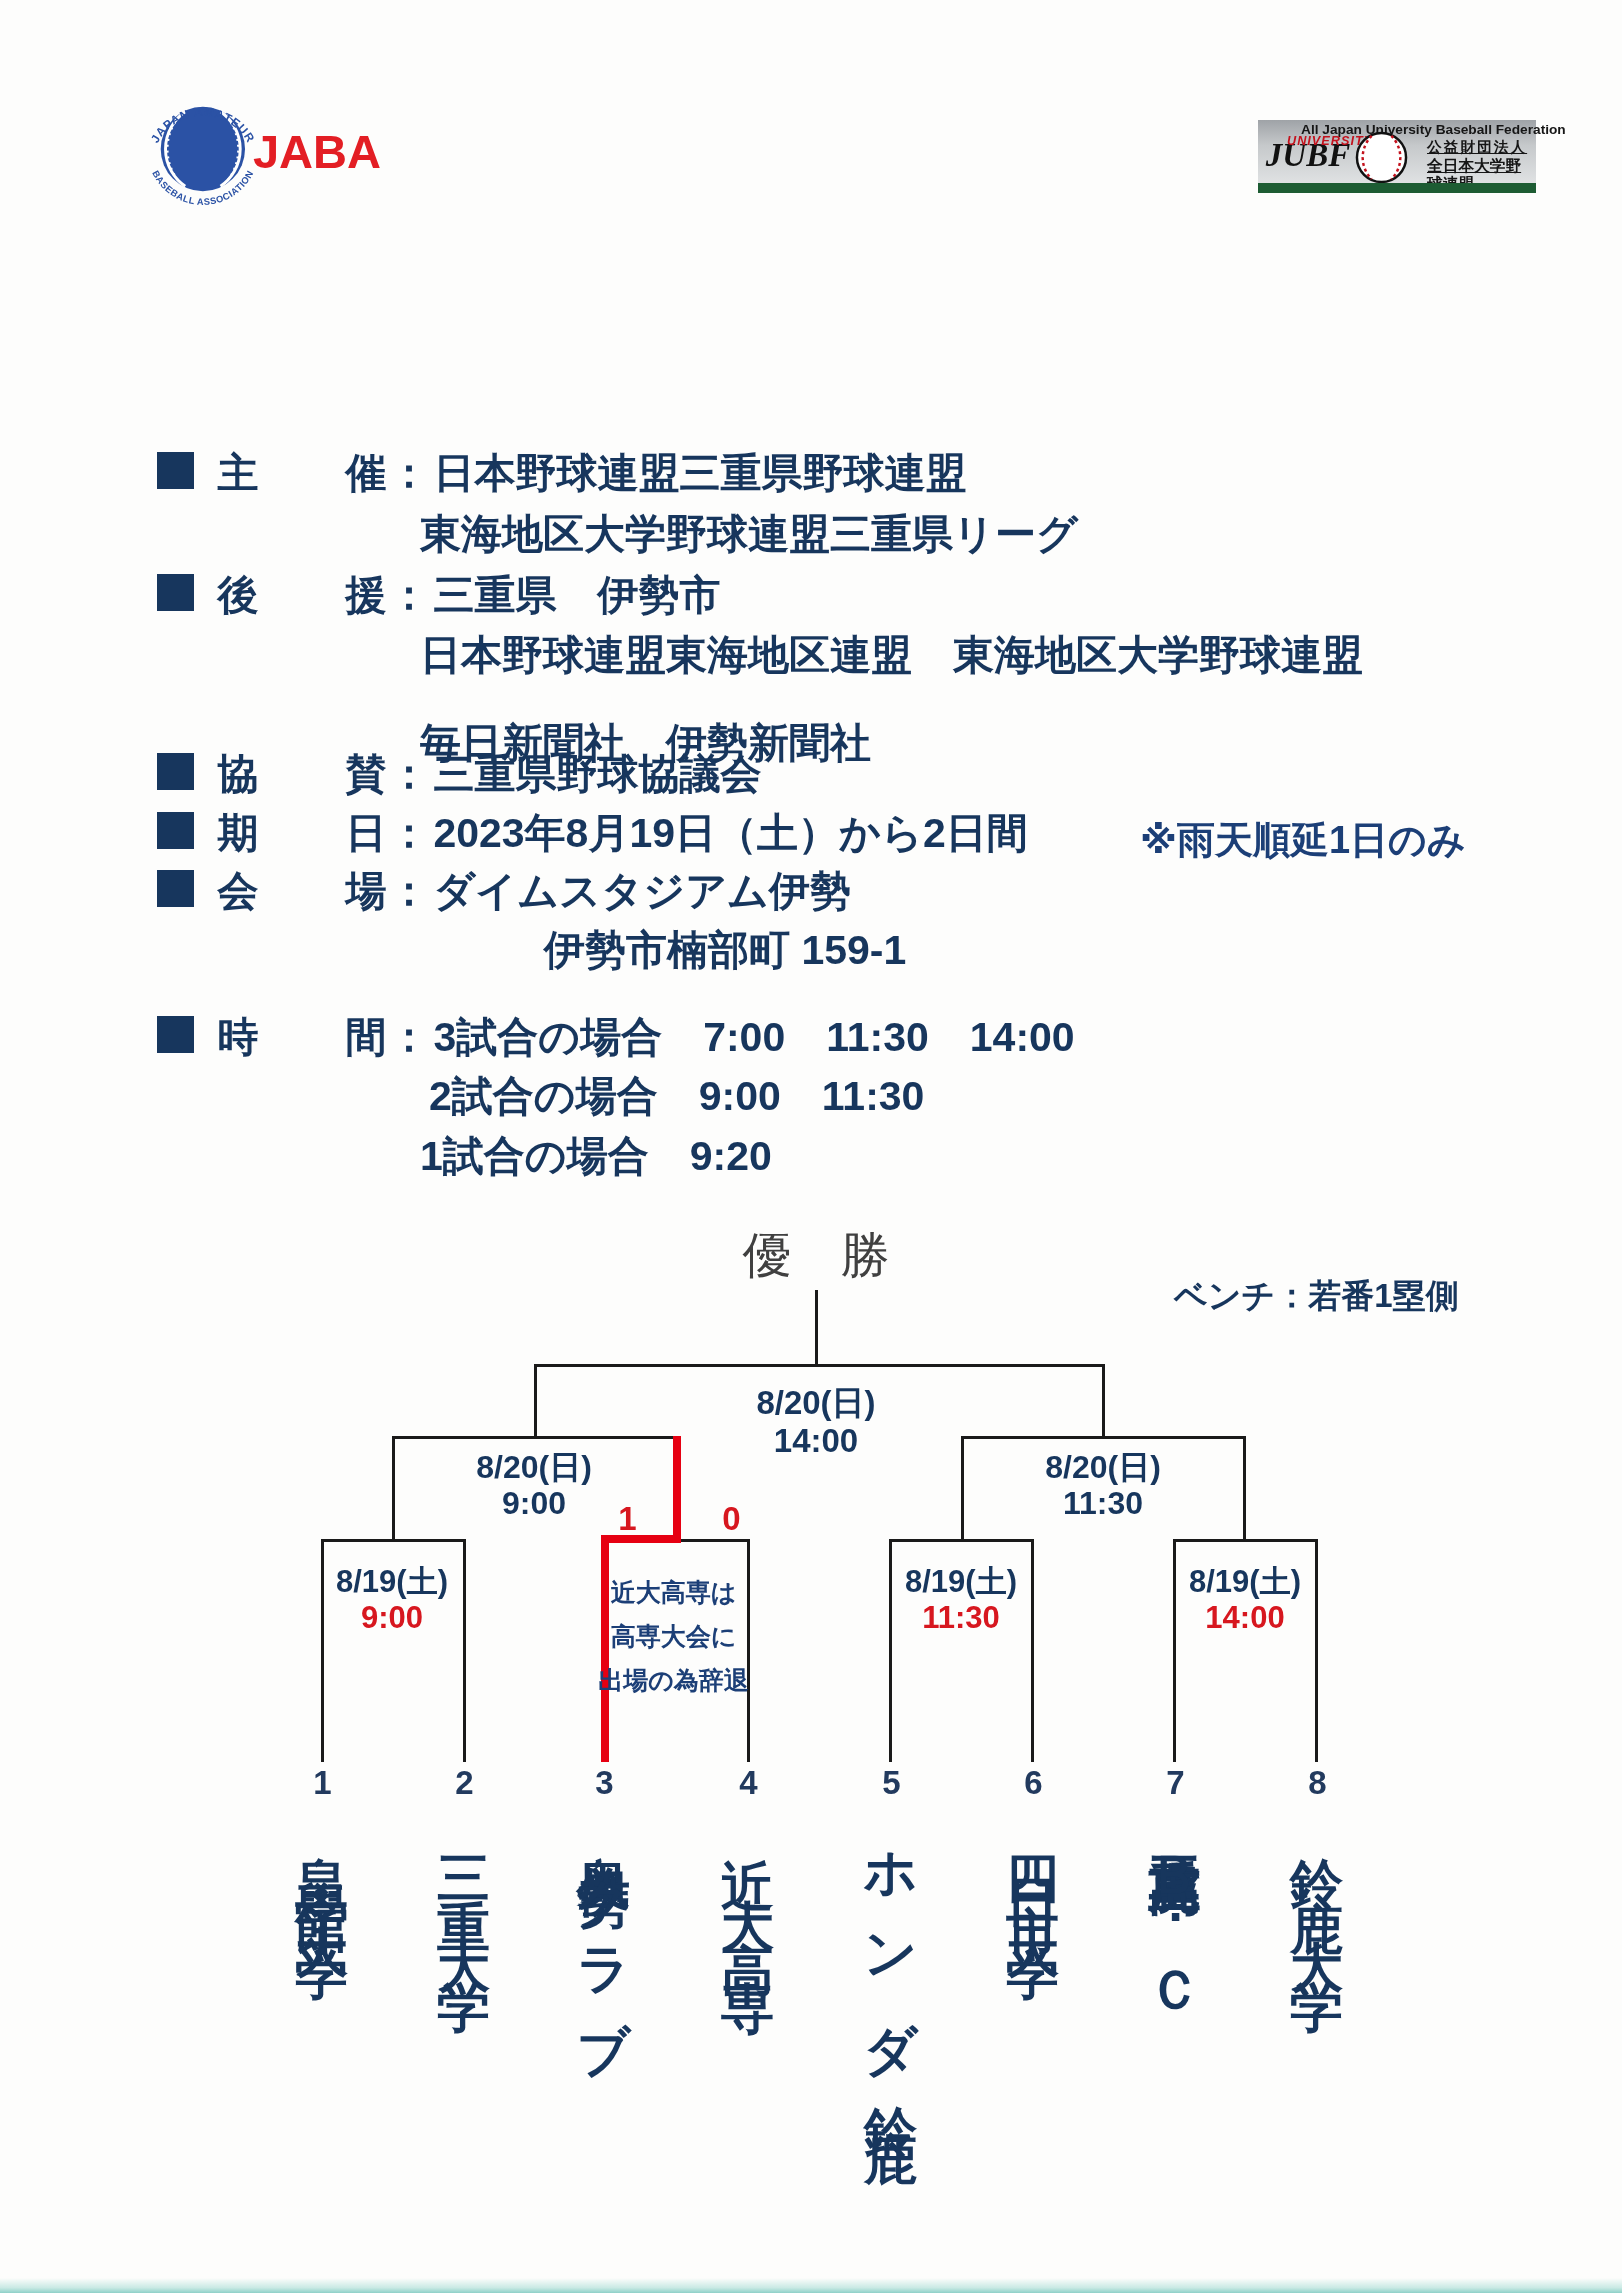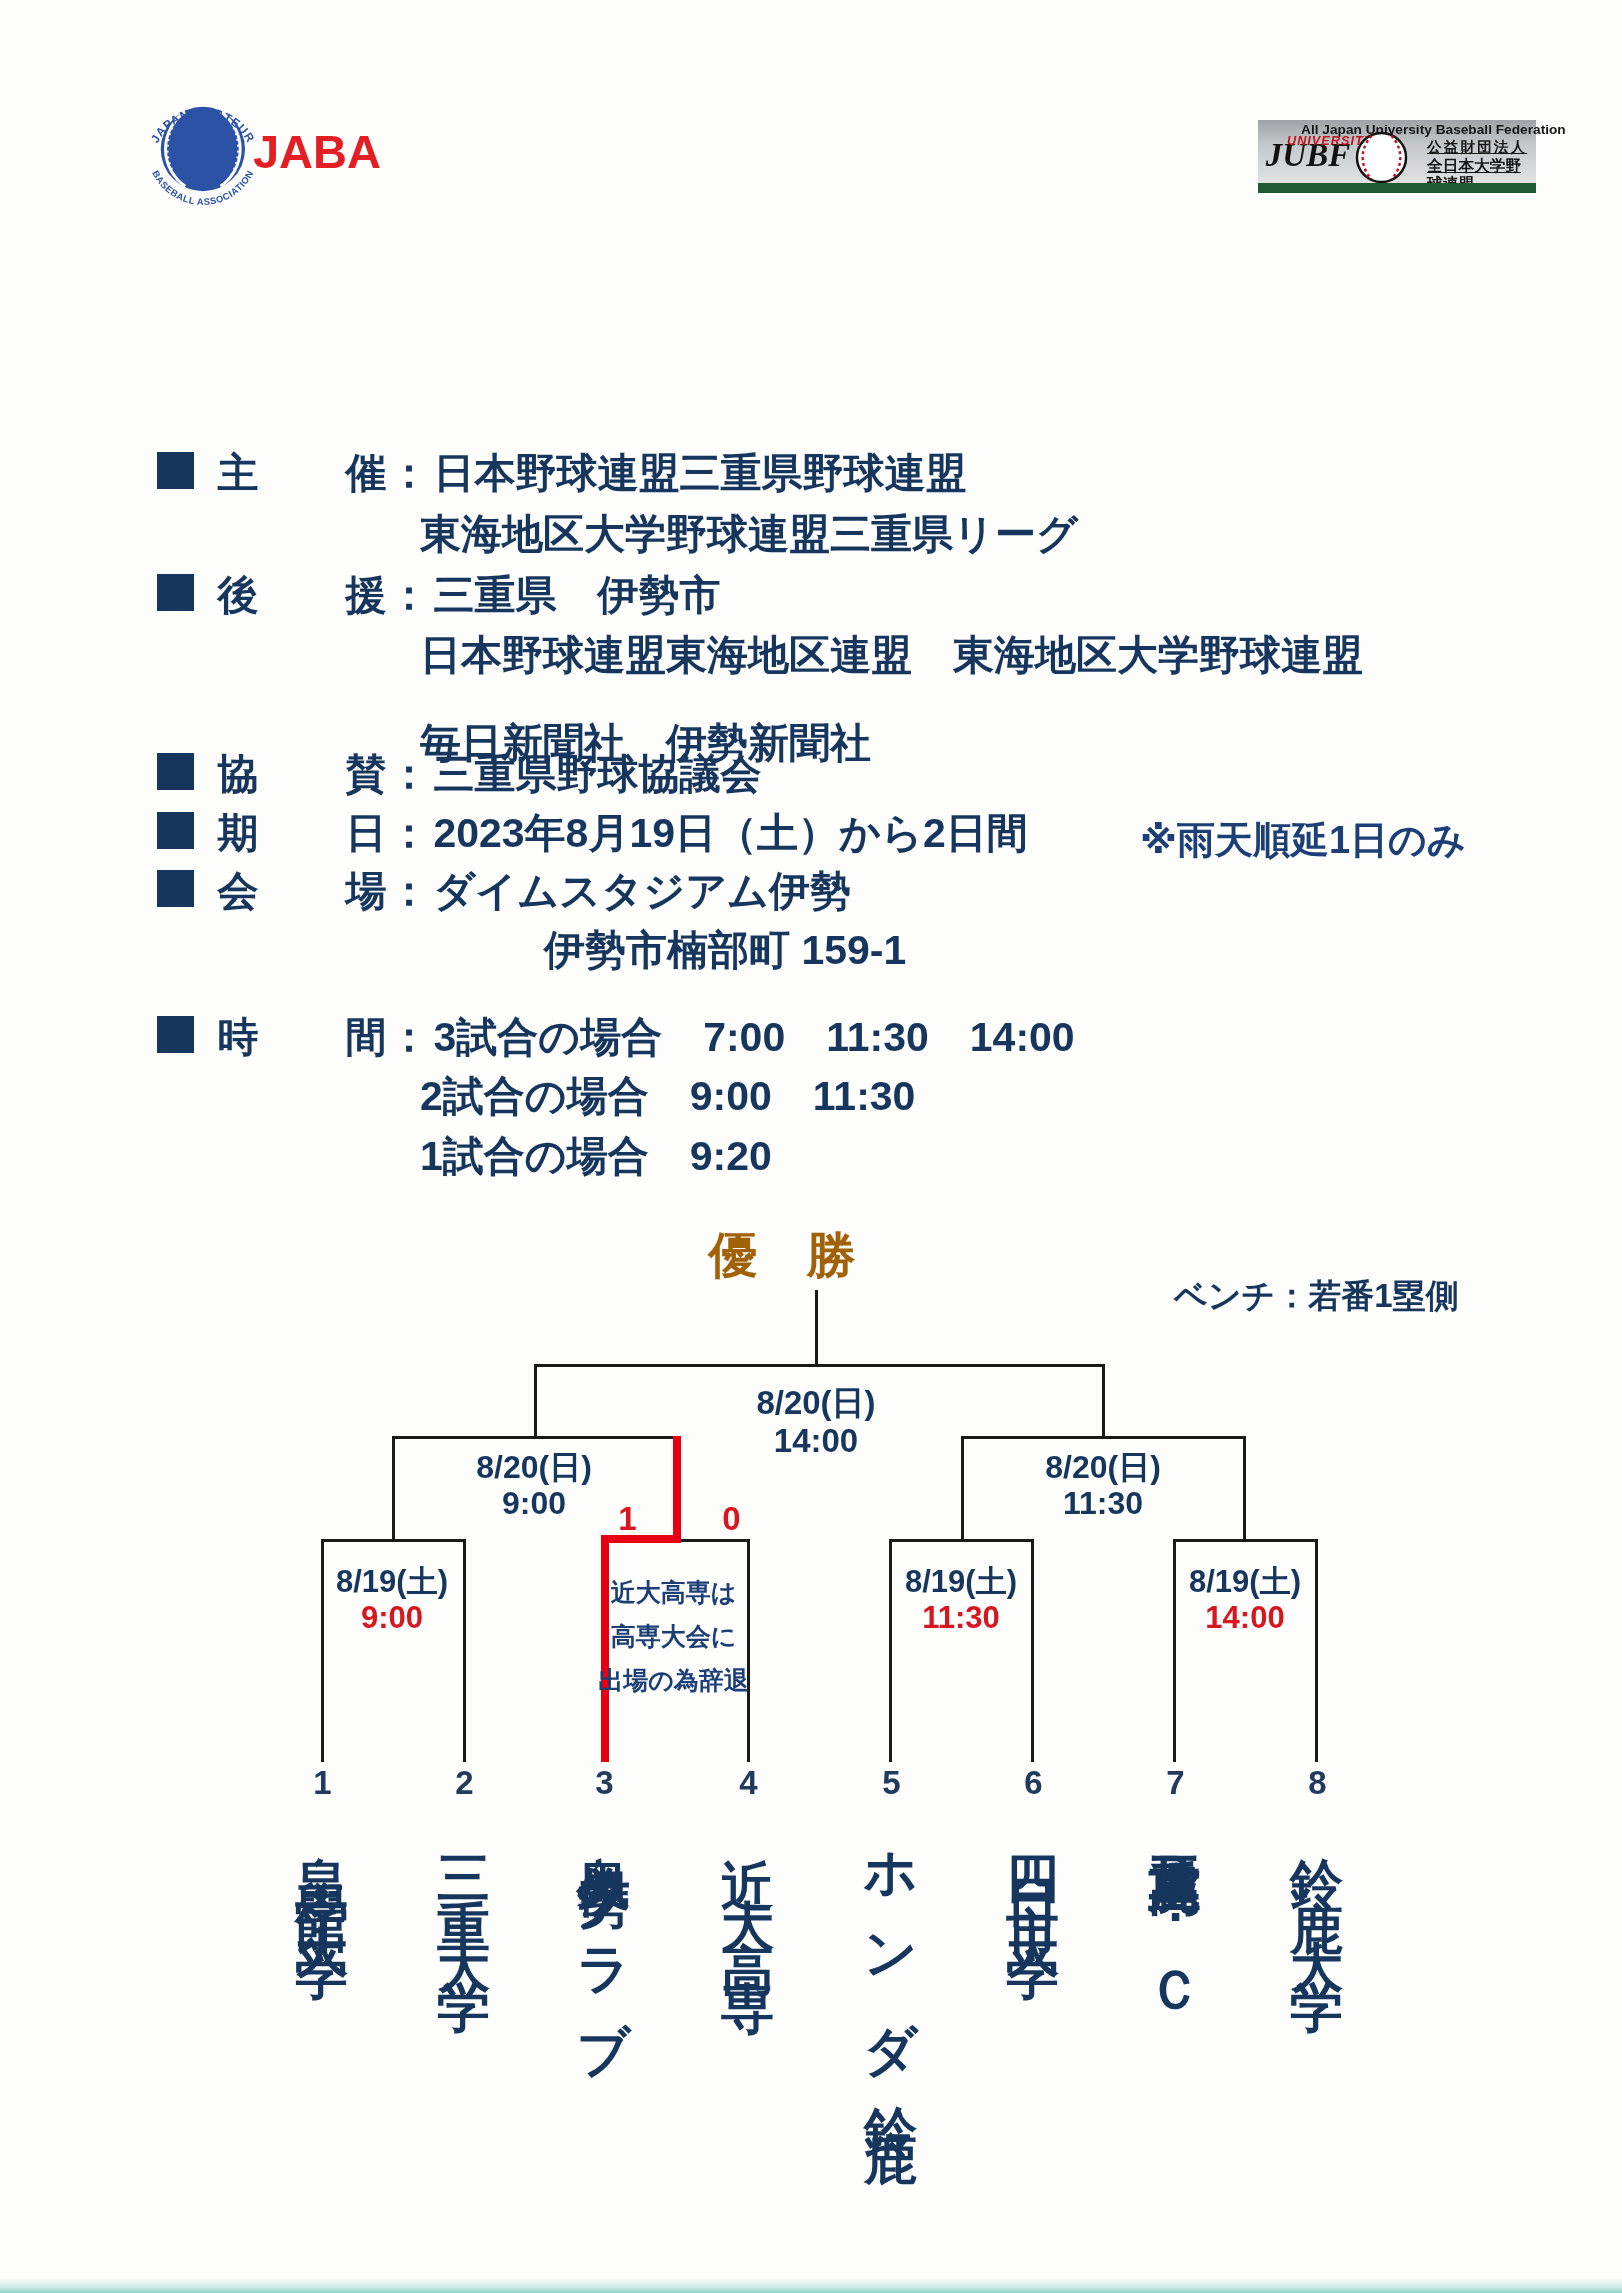--- a/index.html
+++ b/index.html
@@ -37,22 +37,22 @@
   .irow .lbl{display:inline-flex;width:169px;justify-content:space-between;vertical-align:baseline;}
   .irow .sep{margin:0 3.9px 0 2px;}
   .cont{position:absolute;font-size:41px;font-weight:bold;white-space:nowrap;color:#17365d;}
   #rain-note{position:absolute;left:1140px;top:815px;font-size:38px;font-weight:bold;color:#1c3f77;}
   
   .bl{position:absolute;background:#1a1a1a;}
   .rl{position:absolute;background:#e60012;}
   
   .match-label{position:absolute;text-align:center;font-weight:bold;font-size:32px;line-height:36px;color:#17365d;white-space:nowrap;}
   .match-label .red{color:#d7171f;}
-  #champion{position:absolute;left:684px;top:1223px;width:196px;text-align:center;
-    font-size:49px;font-weight:bold;color:#a16207;white-space:nowrap;}
+  #champion{position:absolute;left:718px;top:1223px;width:196px;text-align:center;
+    font-size:49px;font-weight:normal;color:#404040;white-space:nowrap;}
   #bench-note{position:absolute;left:1174px;top:1274px;font-size:33px;font-weight:bold;color:#17365d;white-space:nowrap;}
   .score{position:absolute;width:59px;text-align:center;font-size:33px;font-weight:bold;color:#d7171f;}
   #withdraw-note{position:absolute;left:595px;top:1570px;width:157px;text-align:center;
     font-size:25px;font-weight:bold;color:#1c3f77;line-height:44px;}
   .team-number{position:absolute;width:59px;top:1764px;text-align:center;font-size:33px;font-weight:bold;color:#223a5e;}
   .team-name{
     position:absolute;top:1815px;height:382px;width:65px;
     writing-mode:vertical-rl;text-orientation:upright;
     font-size:53px;font-weight:bold;color:#17365d;line-height:65px;
   }
@@ -150,21 +150,21 @@
       </span><span class="sep">：</span><span>ダイムスタジアム伊勢</span>
   </div>
   <div class="cont" style="left:544px;top:923px">伊勢市楠部町 159-1</div>
 
   <div class="irow" style="top:1010px">
     <span class="sq"></span><span class="lbl">
         <span>時</span>
         <span>間</span>
       </span><span class="sep">：</span><span>3試合の場合　7:00　11:30　14:00</span>
   </div>
-  <div class="cont" style="left:420px;top:1069px">2試合の場合　9:00　11:30</div>
+  <div class="cont" style="left:429px;top:1069px">2試合の場合　9:00　11:30</div>
   <div class="cont" style="left:420px;top:1129px">1試合の場合　9:20</div>
 
   <div id="champion">優　勝</div>
   <div id="bench-note">ベンチ：若番1塁側</div>
 
   <div class="bl" style="left:815px;top:1290px;width:2.9px;height:74px"></div>
   <div class="bl" style="left:534px;top:1364px;width:570px;height:2.9px"></div>
   <div class="bl" style="left:534px;top:1364px;width:2.9px;height:72px"></div>
   <div class="bl" style="left:1102px;top:1364px;width:2.9px;height:72px"></div>
   <div class="bl" style="left:392px;top:1436px;width:289px;height:2.9px"></div>

